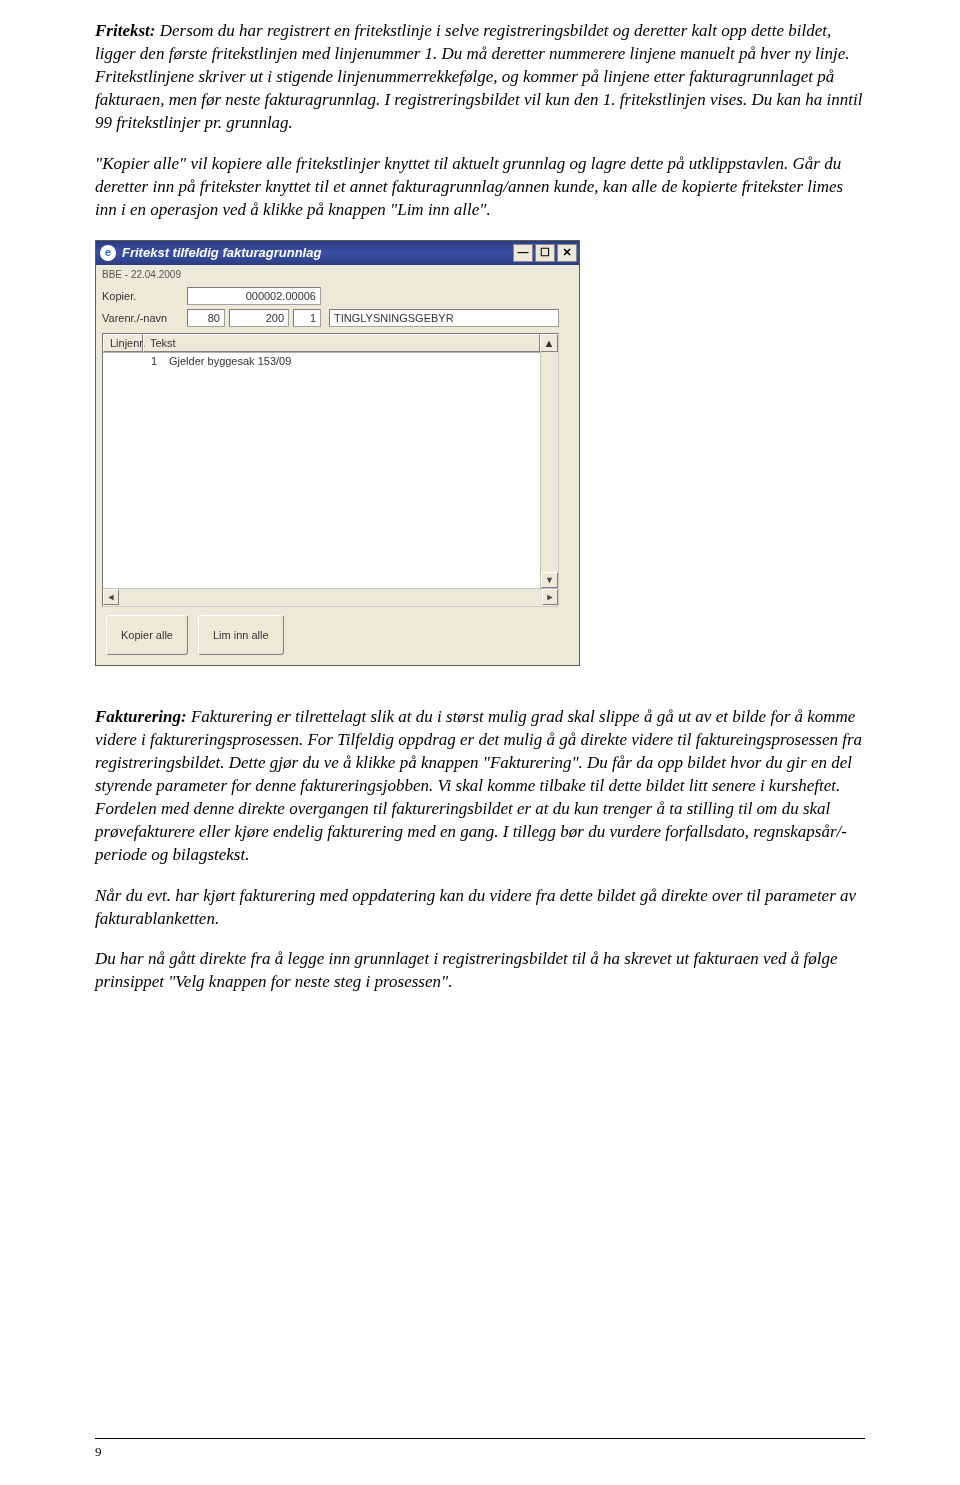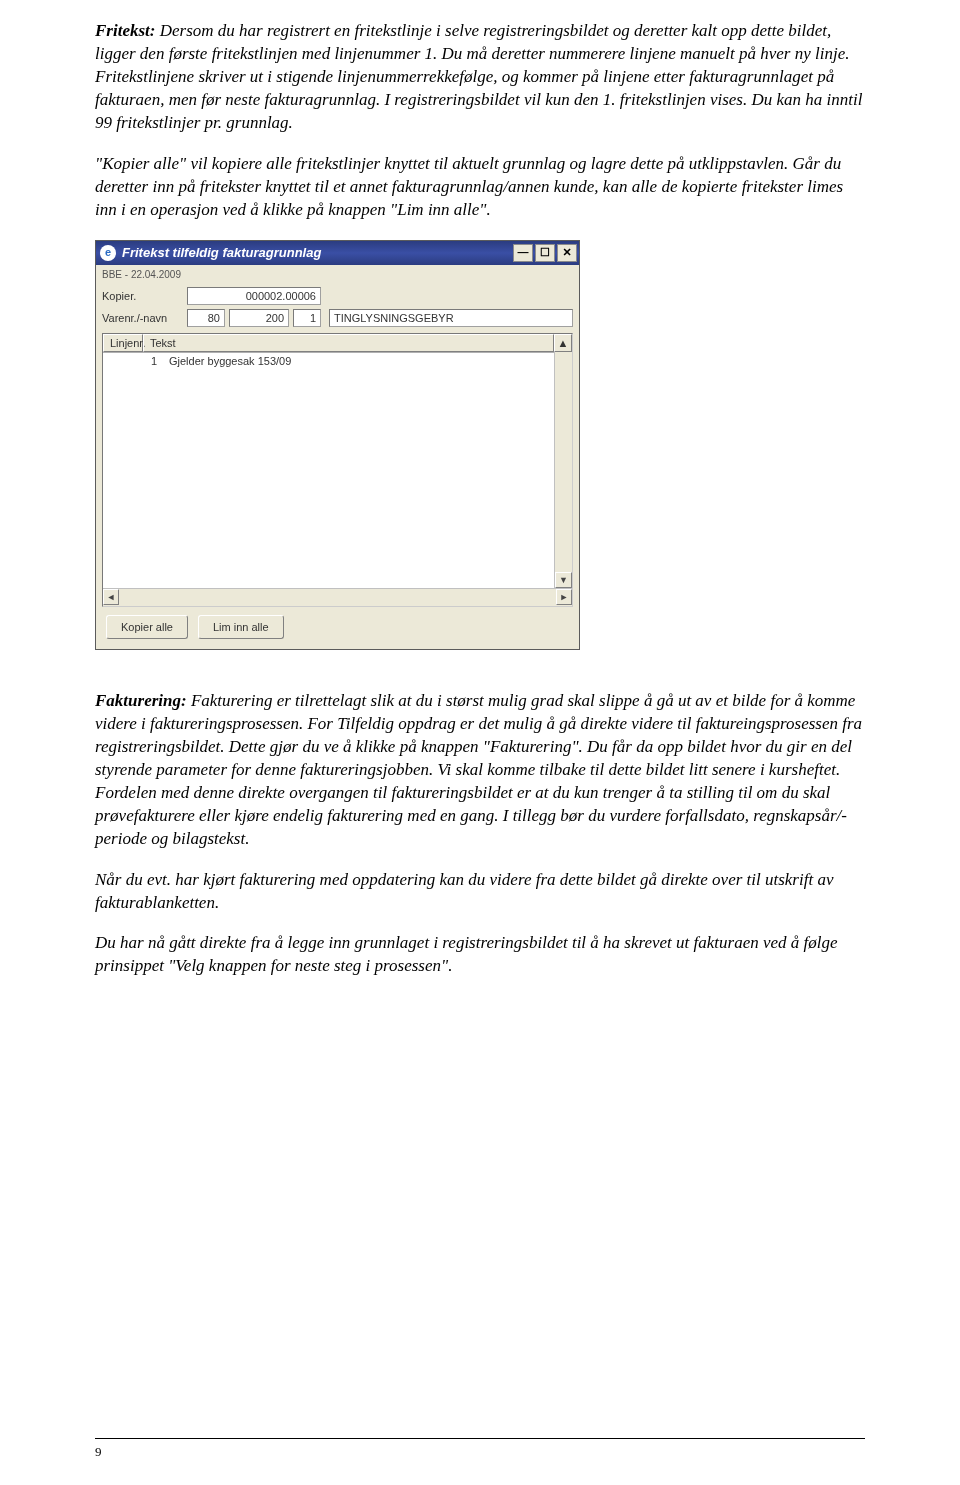--- a/index.html
+++ b/index.html
@@ -47,21 +47,21 @@
   .win-btns { display: flex; gap: 2px; }
   .win-btn {
     width: 20px; height: 18px;
     background: #ece9d8;
     border: 1px solid #8b8b8b;
     display: flex; align-items: center; justify-content: center;
     font-size: 11px; color: #000;
     font-family: Arial, sans-serif;
   }
   .win-form {
-    padding: 3px 6px 8px 6px;
+    padding: 3px 20px 8px 6px;
     color: #333;
   }
   .subheader { font-size: 10px; color: #555; margin-bottom: 6px; }
   .form-row {
     display: flex;
     align-items: center;
     margin-bottom: 4px;
   }
   .form-label { width: 85px; font-size: 11px; color: #333; }
   .field {
@@ -148,21 +148,21 @@
     background: #ece9d8;
     border: 1px solid;
     border-color: #fff #808080 #808080 #fff;
     border-radius: 3px;
     padding: 2px 14px;
     font-size: 11px;
     color: #333;
     font-family: Tahoma, sans-serif;
     min-width: 80px;
     text-align: center;
-    height: 24px;
+    height: 40px;
     display: flex; align-items: center; justify-content: center;
   }
   .footer {
     position: absolute;
     bottom: 24px;
     left: 95px;
     right: 95px;
     border-top: 1px solid #000;
     padding-top: 4px;
     font-size: 13px;
@@ -244,19 +244,19 @@
       <div class="winbutton">Kopier alle</div>
       <div class="winbutton">Lim inn alle</div>
     </div>
   </div>
 </div>
 
 <p>
   <span class="bold">Fakturering:</span><span> Fakturering er tilrettelagt slik at du i størst mulig grad skal slippe å gå ut av et bilde for å komme videre i faktureringsprosessen. For Tilfeldig oppdrag er det mulig å gå direkte videre til faktureingsprosessen fra registreringsbildet. Dette gjør du ve å klikke på knappen "Fakturering". Du får da opp bildet hvor du gir en del styrende parameter for denne faktureringsjobben. Vi skal komme tilbake til dette bildet litt senere i kursheftet. Fordelen med denne direkte overgangen til faktureringsbildet er at du kun trenger å ta stilling til om du skal prøvefakturere eller kjøre endelig fakturering med en gang. I tillegg bør du vurdere forfallsdato, regnskapsår/-periode og bilagstekst.</span>
 </p>
 
-<p>Når du evt. har kjørt fakturering med oppdatering kan du videre fra dette bildet gå direkte over til utskrift av fakturablanketten.</p>
+<p>Når du evt. har kjørt fakturering med oppdatering kan du videre fra dette bildet gå direkte over til parameter av fakturablanketten.</p>
 
 <p>Du har nå gått direkte fra å legge inn grunnlaget i registreringsbildet til å ha skrevet ut fakturaen ved å følge prinsippet "Velg knappen for neste steg i prosessen".</p>
 
 <div class="footer">
   <div>9</div>
 </div>
 
 </body></html>

